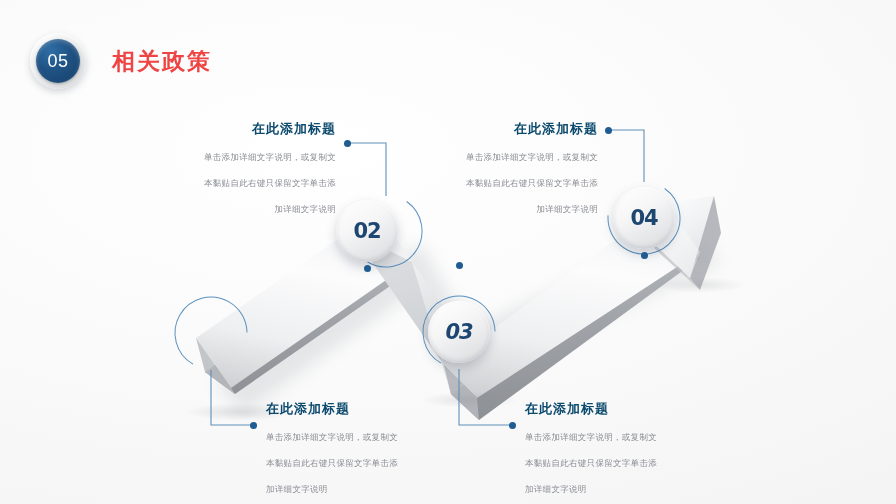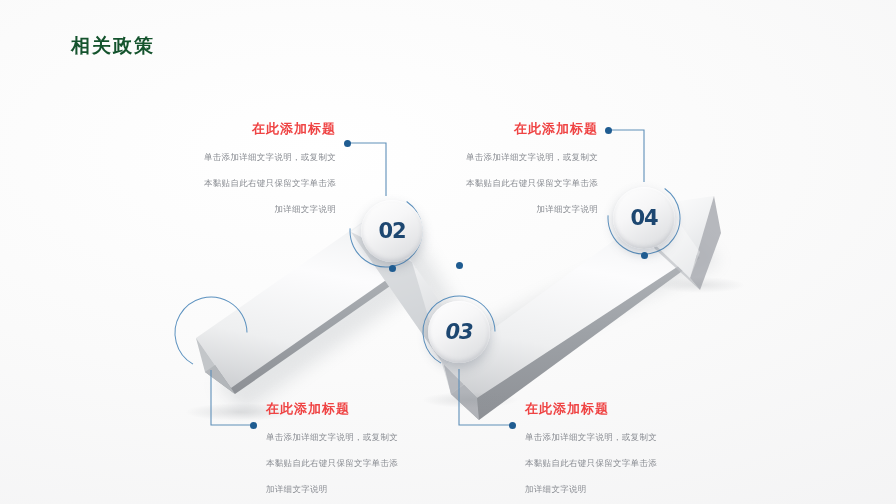--- a/index.html
+++ b/index.html
@@ -20,21 +20,21 @@
     display:flex; align-items:center; justify-content:center;
   }
   .badge-inner{
     width:44px; height:44px; border-radius:50%;
     background:radial-gradient(circle at 34% 28%, #2e6ea5 0%, #1f5283 45%, #16406a 100%);
     box-shadow:inset 0 2px 4px rgba(255,255,255,.25), 0 1px 3px rgba(0,0,0,.3);
     display:flex; align-items:center; justify-content:center;
     color:#fff; font-size:18px; letter-spacing:.5px;
   }
   .header-title{
-    margin-left:41px; font-size:19px; font-weight:bold; color:#14532d;
+    margin-left:26px; font-size:23px; font-weight:bold; color:#ef4444;
     letter-spacing:2px;
   }
 
   
   #arrow-layer{ position:absolute; left:0; top:0; width:896px; height:504px; pointer-events:none; }
 
   
   .node{ position:absolute; width:62px; height:62px; }
   .node .disc{
     position:absolute; inset:0; border-radius:50%;
@@ -54,34 +54,39 @@
 
   
   #lines-layer{ position:absolute; left:0; top:0; width:896px; height:504px; pointer-events:none; }
   .end-dot{
     position:absolute; width:7px; height:7px; border-radius:50%; background:#1f5c91;
   }
 
   
   .block{ position:absolute; width:200px; }
   .block .b-title{
-    font-size:13px; font-weight:bold; color:#ef4444; margin-bottom:7px; letter-spacing:1px;
+    font-size:13px; font-weight:bold; color:#0c4a6e; margin-bottom:7px; letter-spacing:1px;
   }
   .block .b-line{
     font-size:8.5px; color:#8a8d93; line-height:1.65; letter-spacing:.3px;margin-top:12px;
   }
   .align-right{ text-align:right; }
   .align-left{ text-align:left; }
 </style>
 </head>
 <body>
 
 <div id="slide">
 
   <div class="header">
+    <div class="badge-outer">
+      <div class="badge-inner">
+        <span>05</span>
+      </div>
+    </div>
     <div class="header-title">相关政策</div>
   </div>
 
   <svg id="arrow-layer" viewBox="0 0 896 504">
     <defs>
       <linearGradient id="topA" x1="0" y1="1" x2="0.25" y2="0">
         <stop offset="0" stop-color="#c9cbce"></stop>
         <stop offset="0.35" stop-color="#eeeff0"></stop>
         <stop offset="0.75" stop-color="#fcfcfd"></stop>
         <stop offset="1" stop-color="#f3f4f5"></stop>
@@ -156,21 +161,21 @@
     <path d="M211,370 L211,425 L252,425" fill="none" stroke="#5e8fb8" stroke-width="1.1"></path>
 
     <path d="M386,196 L386,143 L347,143" fill="none" stroke="#5e8fb8" stroke-width="1.1"></path>
 
     <path d="M459,369 L459,425 L511,425" fill="none" stroke="#5e8fb8" stroke-width="1.1"></path>
 
     <path d="M644,182 L644,130 L608,130" fill="none" stroke="#5e8fb8" stroke-width="1.1"></path>
   </svg>
 
 
-  <div class="node" style="left:361px; top:200px;">
+  <div class="node" style="left:336px; top:200px;">
     <div class="disc">
       <span class="num">02</span>
     </div>
     <span class="node-dot" style="left:28px; top:65px;"></span>
   </div>
 
   <div class="node" style="left:428px; top:301px;font-style:italic;">
     <div class="disc">
       <span class="num">03</span>
     </div>

